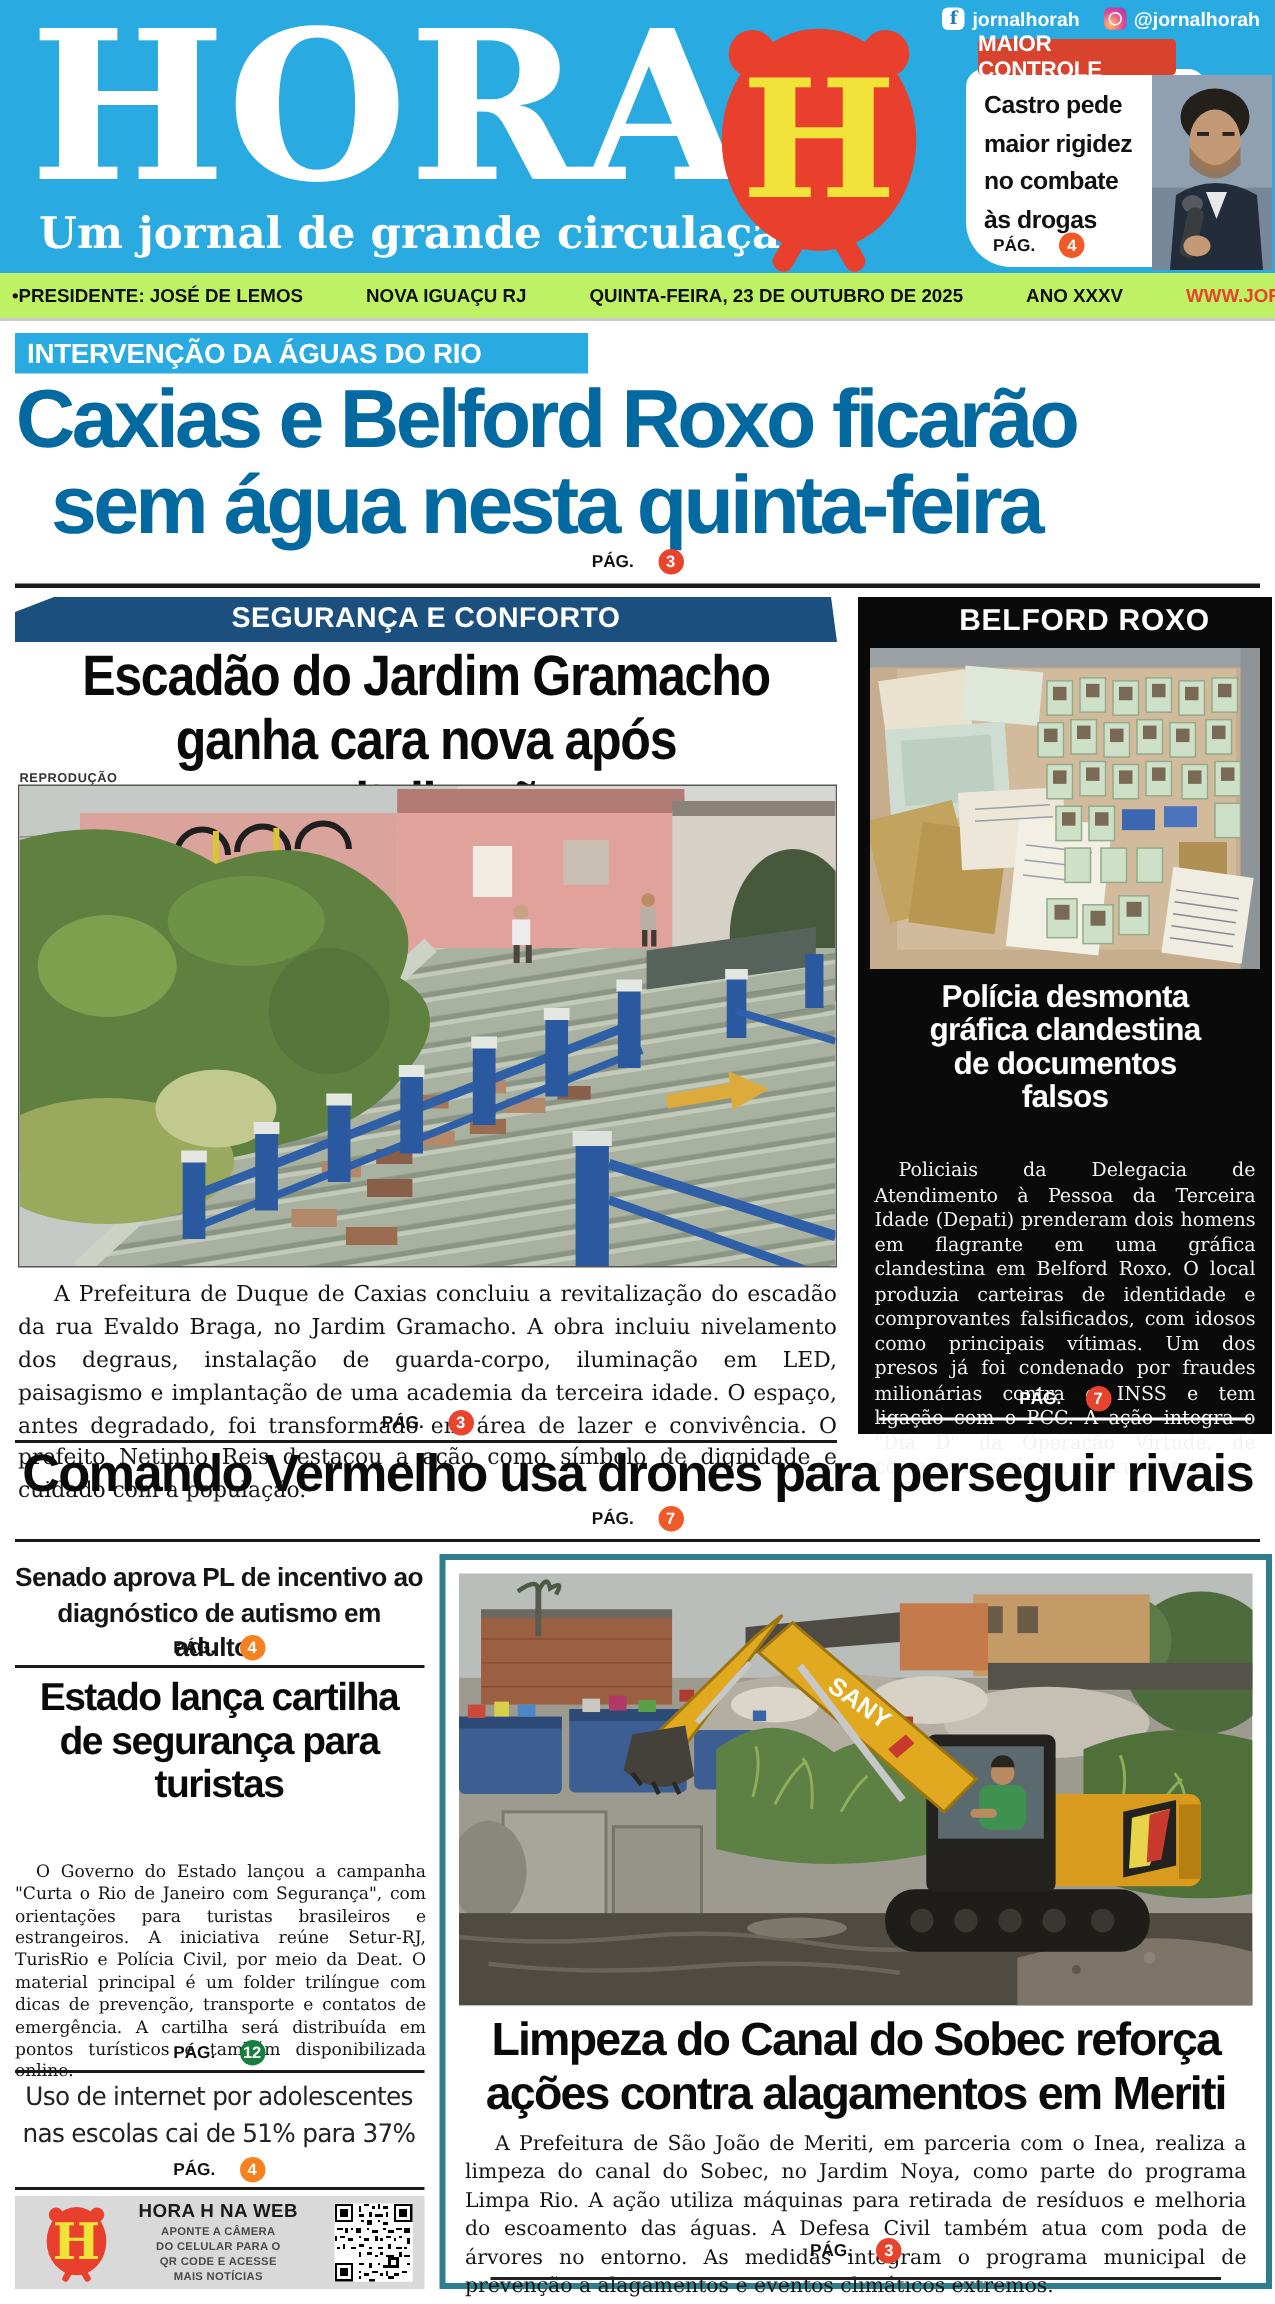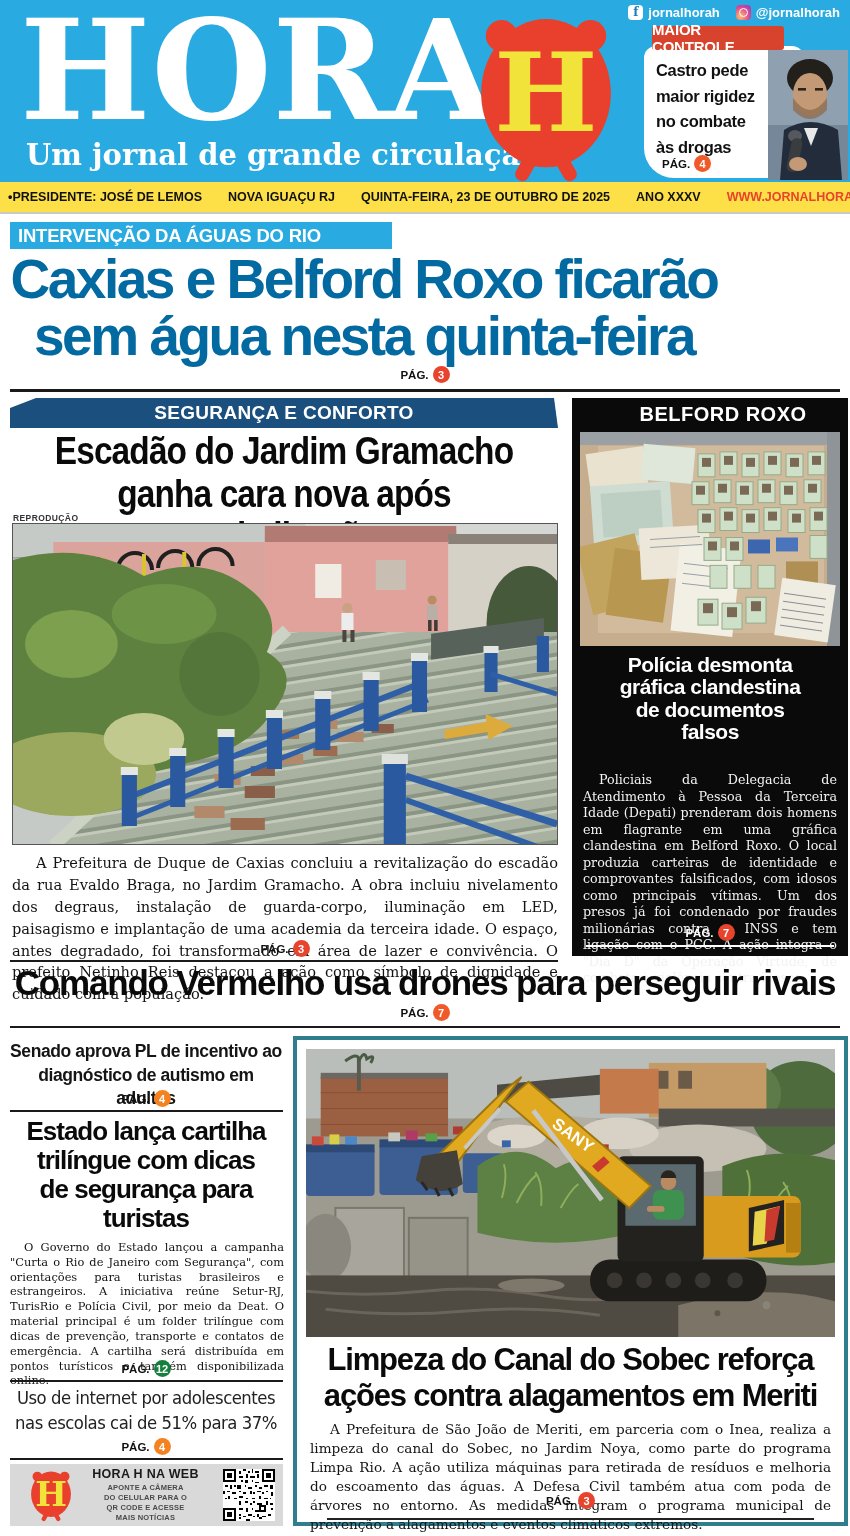--- a/index.html
+++ b/index.html
@@ -23,36 +23,36 @@
       font-size:29px;color:#fff;}
   .logo-big{position:absolute;left:448px;top:8px;width:196px;height:176px;}
   .maior-badge{position:absolute;left:652px;top:26px;width:132px;height:24px;background:#d8432e;
       color:#fff;font-weight:bold;font-size:15px;display:flex;align-items:center;justify-content:center;
       border-radius:3px;z-index:3;letter-spacing:-.2px;}
   .side-card{position:absolute;left:644px;top:46px;width:160px;height:132px;background:#fff;
       border-radius:12px 12px 14px 30px;z-index:1;}
   .side-card .lines{padding:12px 0 0 12px;font-size:16.5px;font-weight:bold;line-height:1.55;color:#111;
       letter-spacing:-.3px;}
   .castro-photo{position:absolute;left:768px;top:50px;width:80px;height:130px;z-index:2;}
-  .info-bar{position:absolute;left:0;top:182px;width:850px;height:30px;background:#fde047;
+  .info-bar{position:absolute;left:0;top:182px;width:850px;height:30px;background:#bef264;
       border-bottom:2px solid #c9c9c9;display:flex;align-items:center;font-weight:bold;font-size:12.5px;}
-  .info-bar .sep{margin-left:26px;white-space:nowrap;}
+  .info-bar .sep{margin-left:42px;white-space:nowrap;}
   .info-president{margin-left:8px;white-space:nowrap;}
   .info-site{color:#e8432c;}
 
   
   .kicker{position:absolute;left:10px;top:222px;width:382px;height:27px;background:#29abe2;color:#fff;
       font-weight:bold;font-size:18.5px;display:flex;align-items:center;padding-left:8px;box-sizing:border-box;
       letter-spacing:-.2px;}
   .lead-hl{position:absolute;left:0;top:251px;width:728px;text-align:center;font-weight:bold;color:#0369a1;
       font-size:55px;line-height:1.03;letter-spacing:-2.5px;}
   .rule{position:absolute;background:#1a1a1a;height:3px;}
 
   
-  .pag{position:absolute;display:flex;align-items:center;justify-content:center;gap:4px;
+  .pag{position:absolute;display:flex;align-items:center;justify-content:center;gap:16px;
        font-weight:bold;font-size:11.5px;color:#101010;}
   .pag.inv{color:#fff;}
   .circ{width:17px;height:17px;border-radius:50%;color:#fff;display:flex;align-items:center;
         justify-content:center;font-size:11px;font-weight:bold;background:#e8432c;}
 
   
   .sec-banner{position:absolute;left:10px;top:398px;width:548px;height:30px;background:#1b4f7e;color:#fff;
       font-weight:bold;font-size:19px;display:flex;align-items:center;justify-content:center;
       clip-path:polygon(26px 0,calc(100% - 4px) 0,100% 100%,0 100%,0 10px);letter-spacing:.3px;}
   .left-hl{position:absolute;left:6px;top:430px;width:556px;text-align:center;font-size:38px;font-weight:bold;
@@ -410,21 +410,20 @@
     <div>diagnóstico de autismo em adultos</div>
   </div>
   <div class="pag" style="left:8px;top:1090px;width:276px;">
     <span class="label">PÁG.</span>
     <span class="circ" style="background:#f58220">4</span>
   </div>
   <div class="rule" style="left:10px;top:1110px;width:273px;height:2px;"></div>
 
   <div class="tour-hl">
     <div>Estado lança cartilha</div>
-    <div>trilíngue com dicas</div>
     <div>de segurança para</div>
     <div>turistas</div>
   </div>
   <p class="tour-body serif-body" style="margin:0;">O Governo do Estado lançou a campanha "Curta o Rio de Janeiro com Segurança", com orientações para turistas brasileiros e estrangeiros. A iniciativa reúne Setur-RJ, TurisRio e Polícia Civil, por meio da Deat. O material principal é um folder trilíngue com dicas de prevenção, transporte e contatos de emergência. A cartilha será distribuída em pontos turísticos e também disponibilizada online.</p>
   <div class="pag" style="left:8px;top:1360px;width:276px;">
     <span class="label">PÁG.</span>
     <span class="circ" style="background:#15803d">12</span>
   </div>
   <div class="rule" style="left:10px;top:1380px;width:273px;height:2px;"></div>
 

